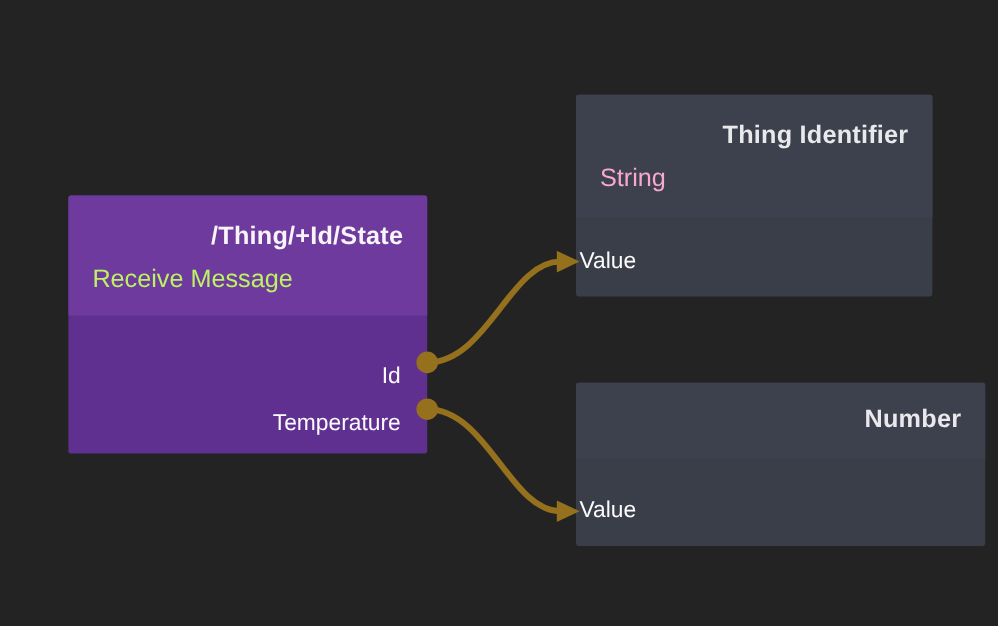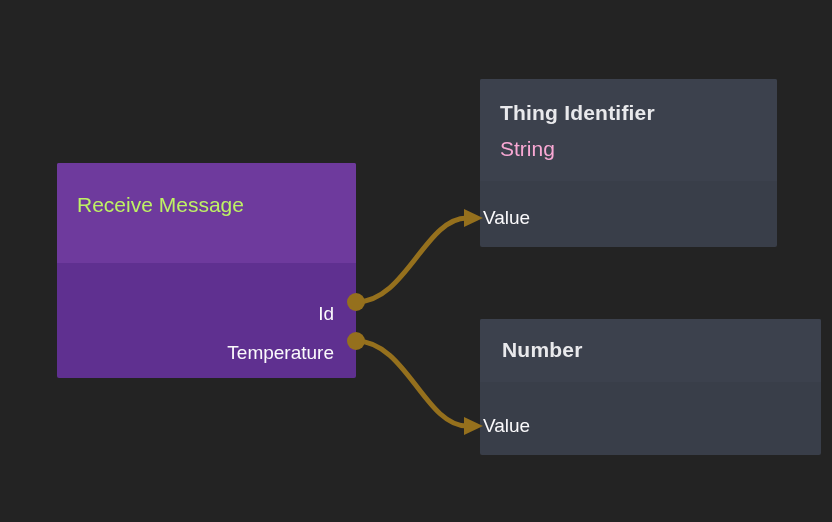--- a/index.html
+++ b/index.html
@@ -6,21 +6,21 @@
   html, body {
     width: 832px; height: 522px;
     background: #232323;
     overflow: hidden;
     font-family: "Liberation Sans", "DejaVu Sans", sans-serif;
   }
   .canvas { position: relative; width: 832px; height: 522px; }
 
   .node { position: absolute; border-radius: 2px; }
   .head { width: 100%; }
-  .title { font-size: 21px; font-weight: 700; line-height: 28px; letter-spacing: 0.2px; }
+  .title { font-size: 21px; font-weight: 700; line-height: 28px; letter-spacing: 0.2px; text-align: right; }
   .subtitle { font-size: 21px; font-weight: 400; line-height: 28px; margin-top: 8px; }
 
   
   .node-trigger { left: 57px; top: 163px; width: 299px; height: 215px; background: #5f3090; }
   .node-trigger .head { height: 100px; background: #6e3a9d; padding: 20px 20px 0 20px; border-radius: 2px 2px 0 0; }
   .node-trigger .title { color: #f7f5f9; }
   .node-trigger .subtitle { color: #bef264; }
   .node-trigger .body { padding-top: 20px; margin-top: 11px; }
   .port-row { display: flex; align-items: center; font-size: 19px; color: #fbfafc; }
   .port-row.out { height: 39px; justify-content: flex-end; padding-right: 22px; }
@@ -54,20 +54,21 @@
       <path d="M 356 302 C 406 302, 425 218, 467 218" fill="none" stroke="#95701d" stroke-width="5"></path>
       <polygon points="464,209 483,218 464,227" fill="#95701d"></polygon>
       <circle cx="356" cy="302" r="9" fill="#95701d"></circle>
       <path d="M 356 341 C 406 341, 425 426, 467 426" fill="none" stroke="#95701d" stroke-width="5"></path>
       <polygon points="464,417 483,426 464,435" fill="#95701d"></polygon>
       <circle cx="356" cy="341" r="9" fill="#95701d"></circle>
     </svg>
 
   <div class="node node-trigger">
     <div class="head">
+      <div class="title">/Thing/+Id/State</div>
       <div class="subtitle">Receive Message</div>
     </div>
     <div class="body">
       <div class="port-row out">
         <span>Id</span>
       </div>
       <div class="port-row out">
         <span>Temperature</span>
       </div>
     </div>

